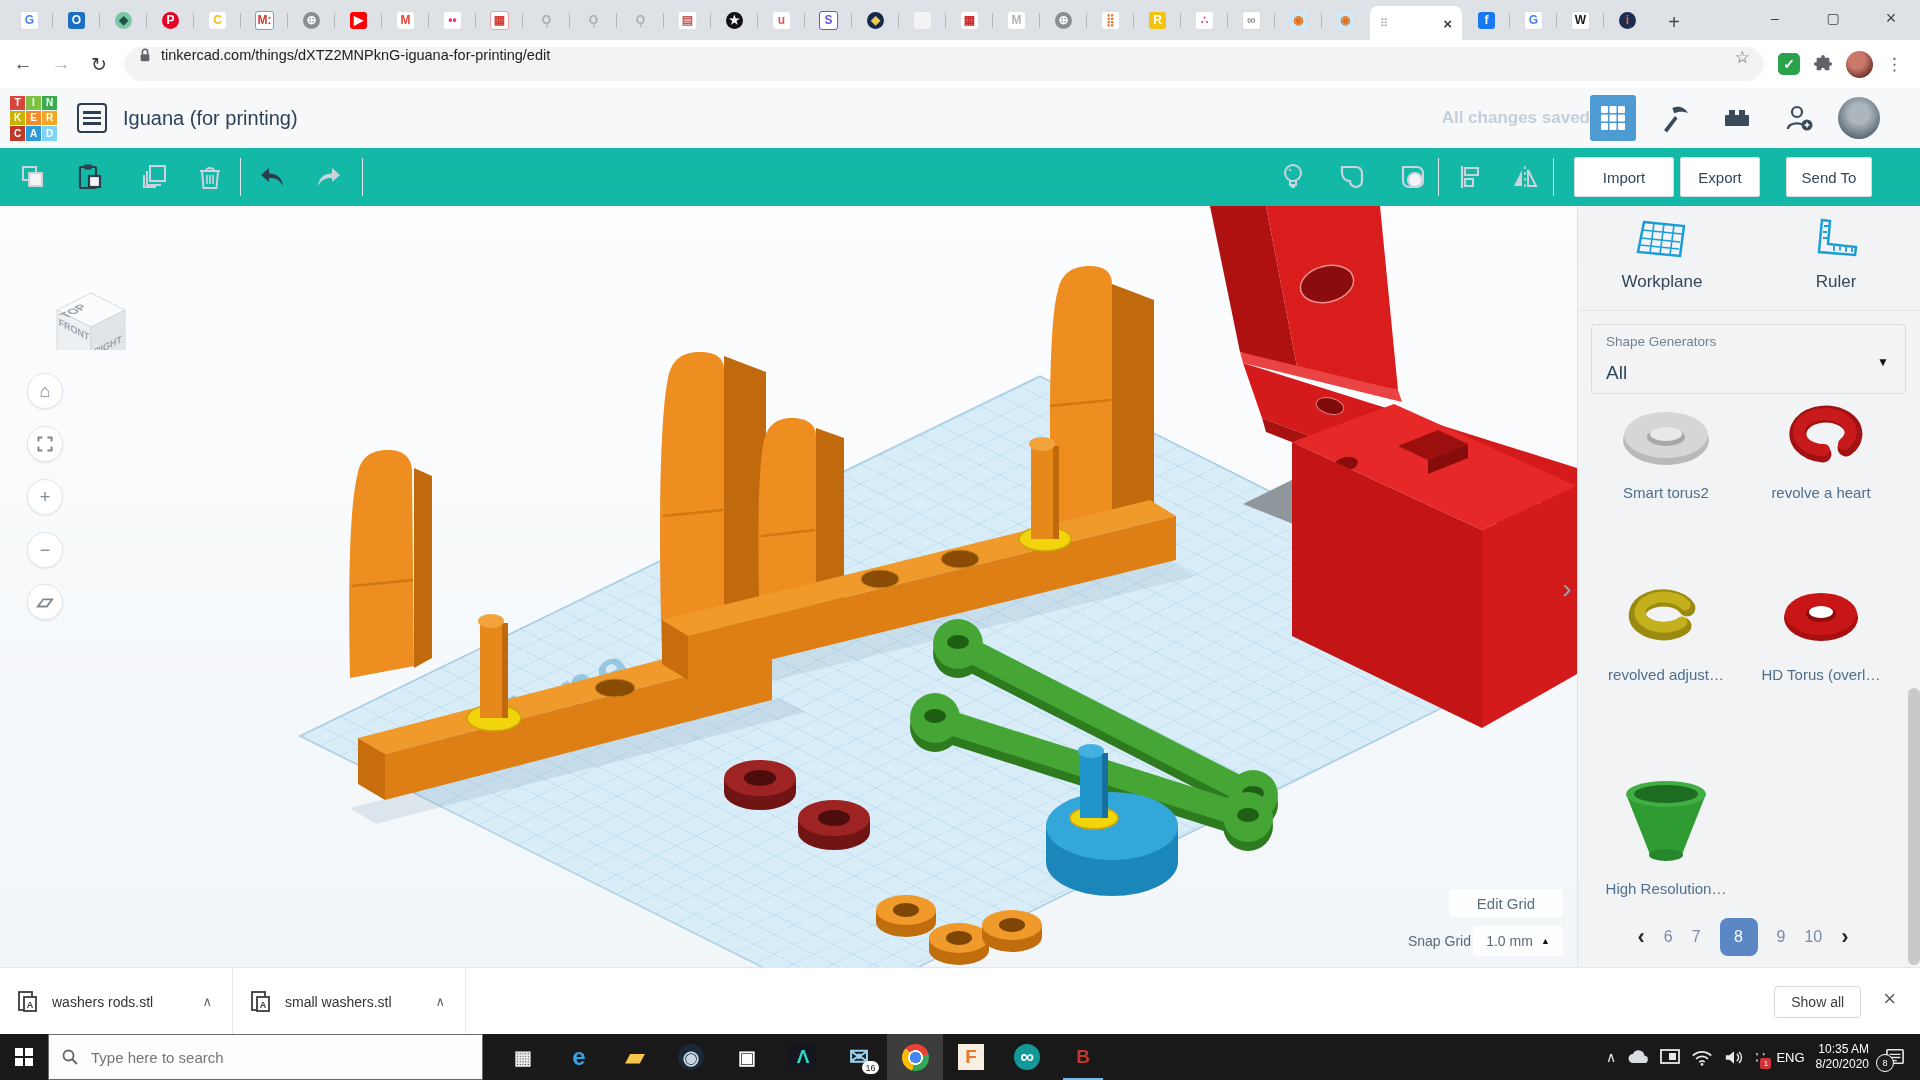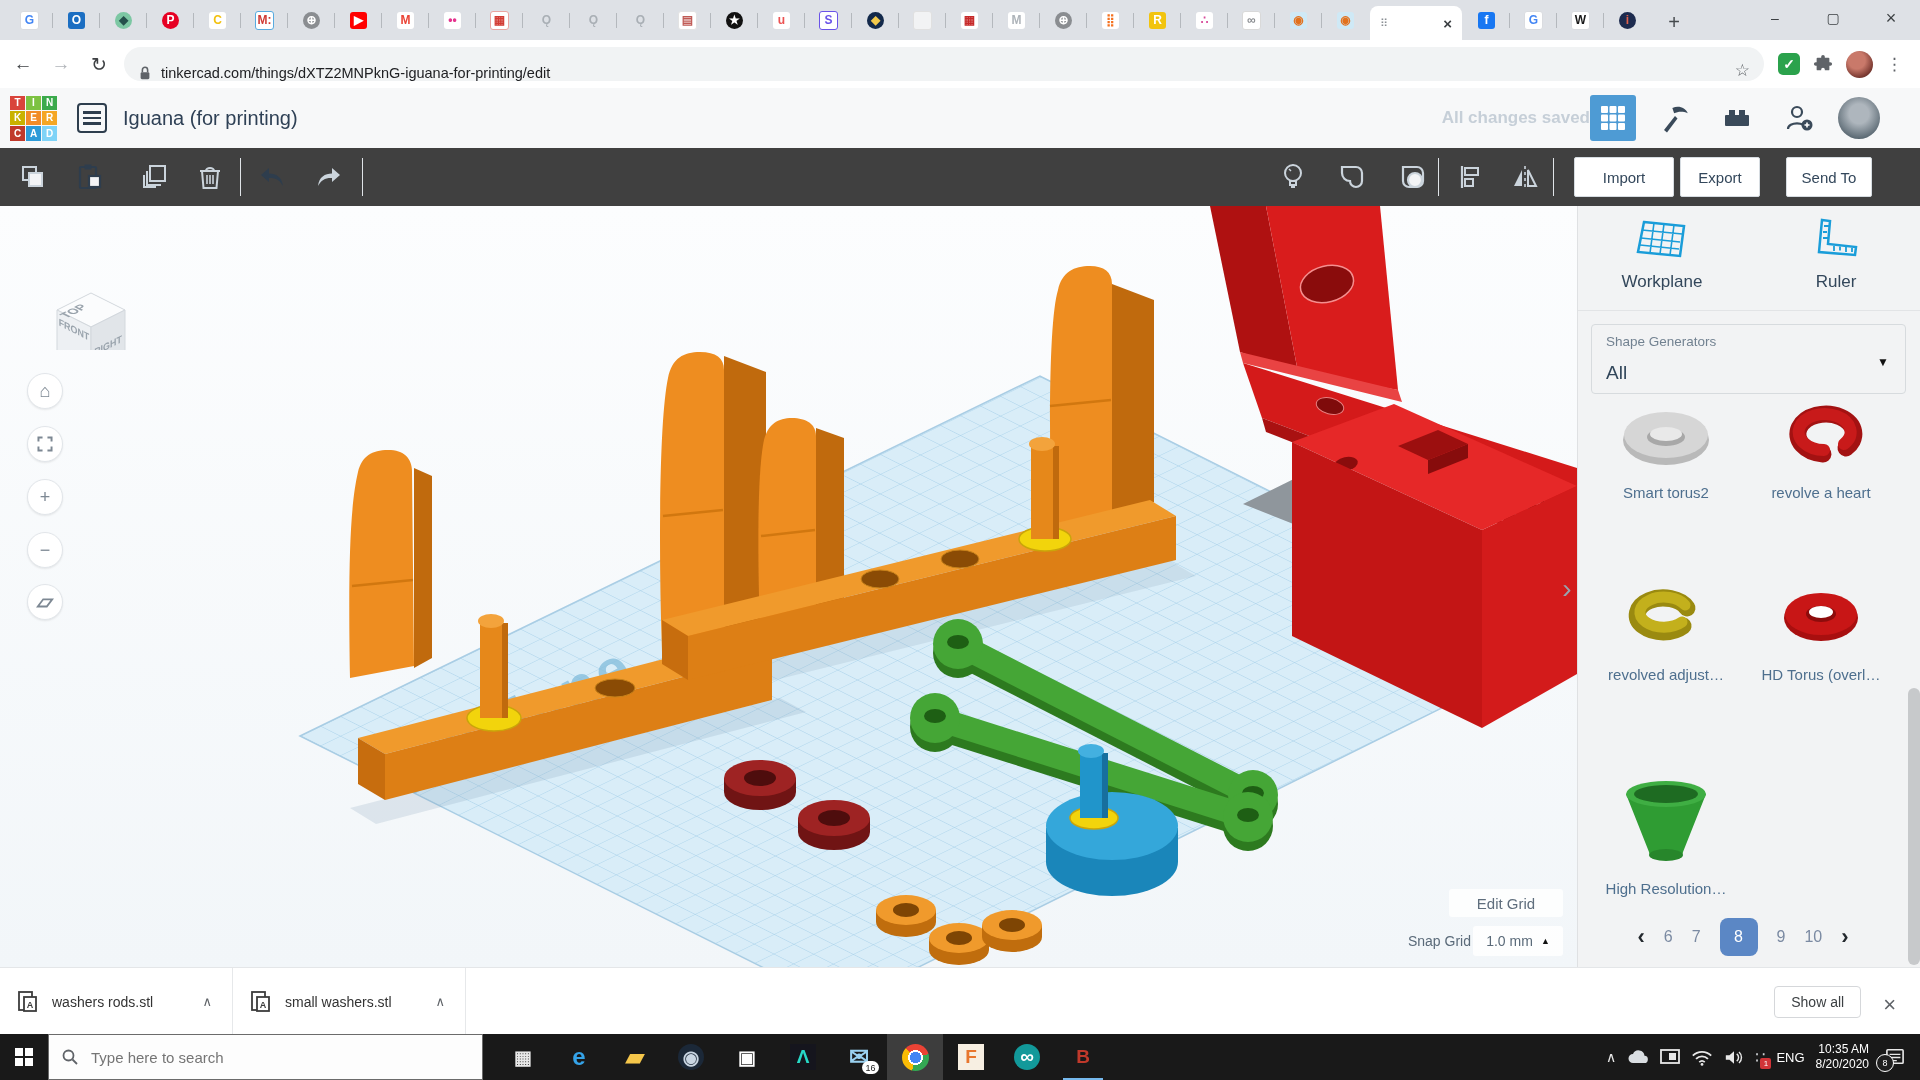--- a/index.html
+++ b/index.html
@@ -22,21 +22,21 @@
     font-size:20px;color:#45494d;border-radius:50%;}
   .wincontrols{position:absolute;right:0;top:0;height:36px;display:flex;}
   .wc{width:58px;height:36px;display:flex;align-items:center;justify-content:center;color:#3c4043;font-size:14px;}
   
   .addrbar{position:absolute;left:0;top:40px;width:1920px;height:48px;background:#fff;
     display:flex;align-items:center;border-bottom:1px solid #dadce0;}
   .navbtn{width:30px;height:30px;margin-left:8px;display:flex;align-items:center;justify-content:center;
     font-size:19px;color:#3d4043;}
   .navbtn.dim{color:#b0b3b8;}
   .urlpill{flex:0 0 auto;width:1612px;height:34px;margin-left:10px;background:#f1f3f4;border-radius:17px;
-    display:flex;align-items:flex-end;padding:0 14px;}
+    display:flex;align-items:flex-start;padding:0 14px;}
   .urltext{font-size:14.5px;color:#202124;margin-left:9px;flex:1;white-space:nowrap;overflow:hidden;}
   .star{color:#5f6368;font-size:17px;}
   .extarea{display:flex;align-items:center;margin-left:14px;gap:13px;}
   .extcheck{width:22px;height:22px;background:#2BA24C;border-radius:5px;color:#fff;font-size:14px;font-weight:bold;
     display:flex;align-items:center;justify-content:center;}
   .avatar{width:27px;height:27px;border-radius:50%;background:radial-gradient(circle at 40% 35%,#c9796a 0 35%,#7c3b33 70%,#4a201c);}
   .menudots{color:#5f6368;font-size:17px;margin-right:10px;}
   
   .appheader{position:absolute;left:0;top:88px;width:1920px;height:60px;background:#f7f8f9;
     border-bottom:1px solid #e3e6e9;display:flex;align-items:center;}
@@ -45,21 +45,21 @@
   .menubtn{width:30px;height:30px;margin-left:20px;border:2px solid #2e3e4e;border-radius:4px;
     display:flex;flex-direction:column;justify-content:center;gap:3px;padding:0 4px;box-sizing:border-box;}
   .menubtn i{display:block;height:2.5px;background:#2e3e4e;}
   .doctitle{margin-left:16px;font-size:20px;color:#2f4156;font-weight:500;}
   .savedtxt{position:absolute;right:330px;top:20px;font-size:17px;font-weight:bold;color:#c6cfd8;}
   .hdricons{position:absolute;right:40px;top:7px;display:flex;align-items:center;gap:16px;}
   .hbtn{width:46px;height:46px;display:flex;align-items:center;justify-content:center;border-radius:3px;}
   .hbtn.activeblue{background:#4E9BD4;}
   .hdravatar{width:42px;height:42px;border-radius:50%;background:radial-gradient(circle at 50% 40%,#aeb6bd 0 30%,#5c6a74 75%,#39444c);}
   
-  .edittb{position:absolute;left:0;top:148px;width:1920px;height:58px;background:#404040;
+  .edittb{position:absolute;left:0;top:148px;width:1920px;height:58px;background:#14b8a6;
     border-bottom:1px solid #e0e3e7;}
   .tbi{position:absolute;top:12px;width:34px;height:34px;display:flex;align-items:center;justify-content:center;}
   .tbsep{position:absolute;top:10px;width:1px;height:38px;background:#e0e4e8;}
   .tbbtn{position:absolute;top:9px;height:38px;background:#fff;border:1px solid #d6dce1;border-radius:2px;
     display:flex;align-items:center;justify-content:center;font-size:15px;color:#33475b;}
   
   .viewport{position:absolute;left:0;top:206px;width:1577px;height:761px;
     background:linear-gradient(#fcfdfe,#f2f6f9);overflow:hidden;}
   .navcircle{position:absolute;left:27px;width:34px;height:34px;border-radius:50%;background:#fff;
     border:1px solid #e2e6ea;box-shadow:0 1px 2px rgba(0,0,0,.08);display:flex;align-items:center;justify-content:center;
@@ -90,21 +90,21 @@
     display:flex;align-items:center;justify-content:center;}
   .pgarrow{font-size:22px;color:#23282d;font-weight:bold;}
   .pscroll{position:absolute;right:1px;top:482px;width:12px;height:277px;background:#c7c9cb;border-radius:6px;}
   
   .dlbar{position:absolute;left:0;top:967px;width:1920px;height:67px;background:#fff;
     border-top:1px solid #e4e6e8;display:flex;align-items:center;}
   .dl-item{width:233px;height:100%;display:flex;align-items:center;padding-left:16px;box-sizing:border-box;
     border-right:1px solid #e6e8ea;}
   .dlname{font-size:14px;color:#333;margin-left:12px;}
   .dlchev{margin-left:auto;margin-right:20px;color:#5f6368;font-size:13px;}
-  .dlright{margin-left:auto;display:flex;align-items:flex-end;}
+  .dlright{margin-left:auto;display:flex;align-items:flex-start;}
   .showall{border:1px solid #d5d7da;border-radius:4px;padding:7px 16px;font-size:14px;color:#3c4043;}
   .dlclose{margin:0 24px 0 22px;font-size:22px;color:#5f6368;}
   
   .taskbar{position:absolute;left:0;top:1034px;width:1920px;height:46px;background:#191919;display:flex;align-items:center;}
   .startbtn{width:48px;height:46px;display:flex;align-items:center;justify-content:center;}
   .winlogo{display:grid;grid-template-columns:8px 8px;grid-template-rows:8px 8px;gap:1.5px;}
   .winlogo i{background:#fdfdfd;}
   .searchbox{width:435px;height:46px;background:#fdfdfd;display:flex;align-items:center;border:1px solid #6b6b6b;box-sizing:border-box;}
   .searchbox input{border:none;outline:none;font-size:15px;color:#444;width:360px;background:transparent;
     font-family:"Liberation Sans",sans-serif;}

